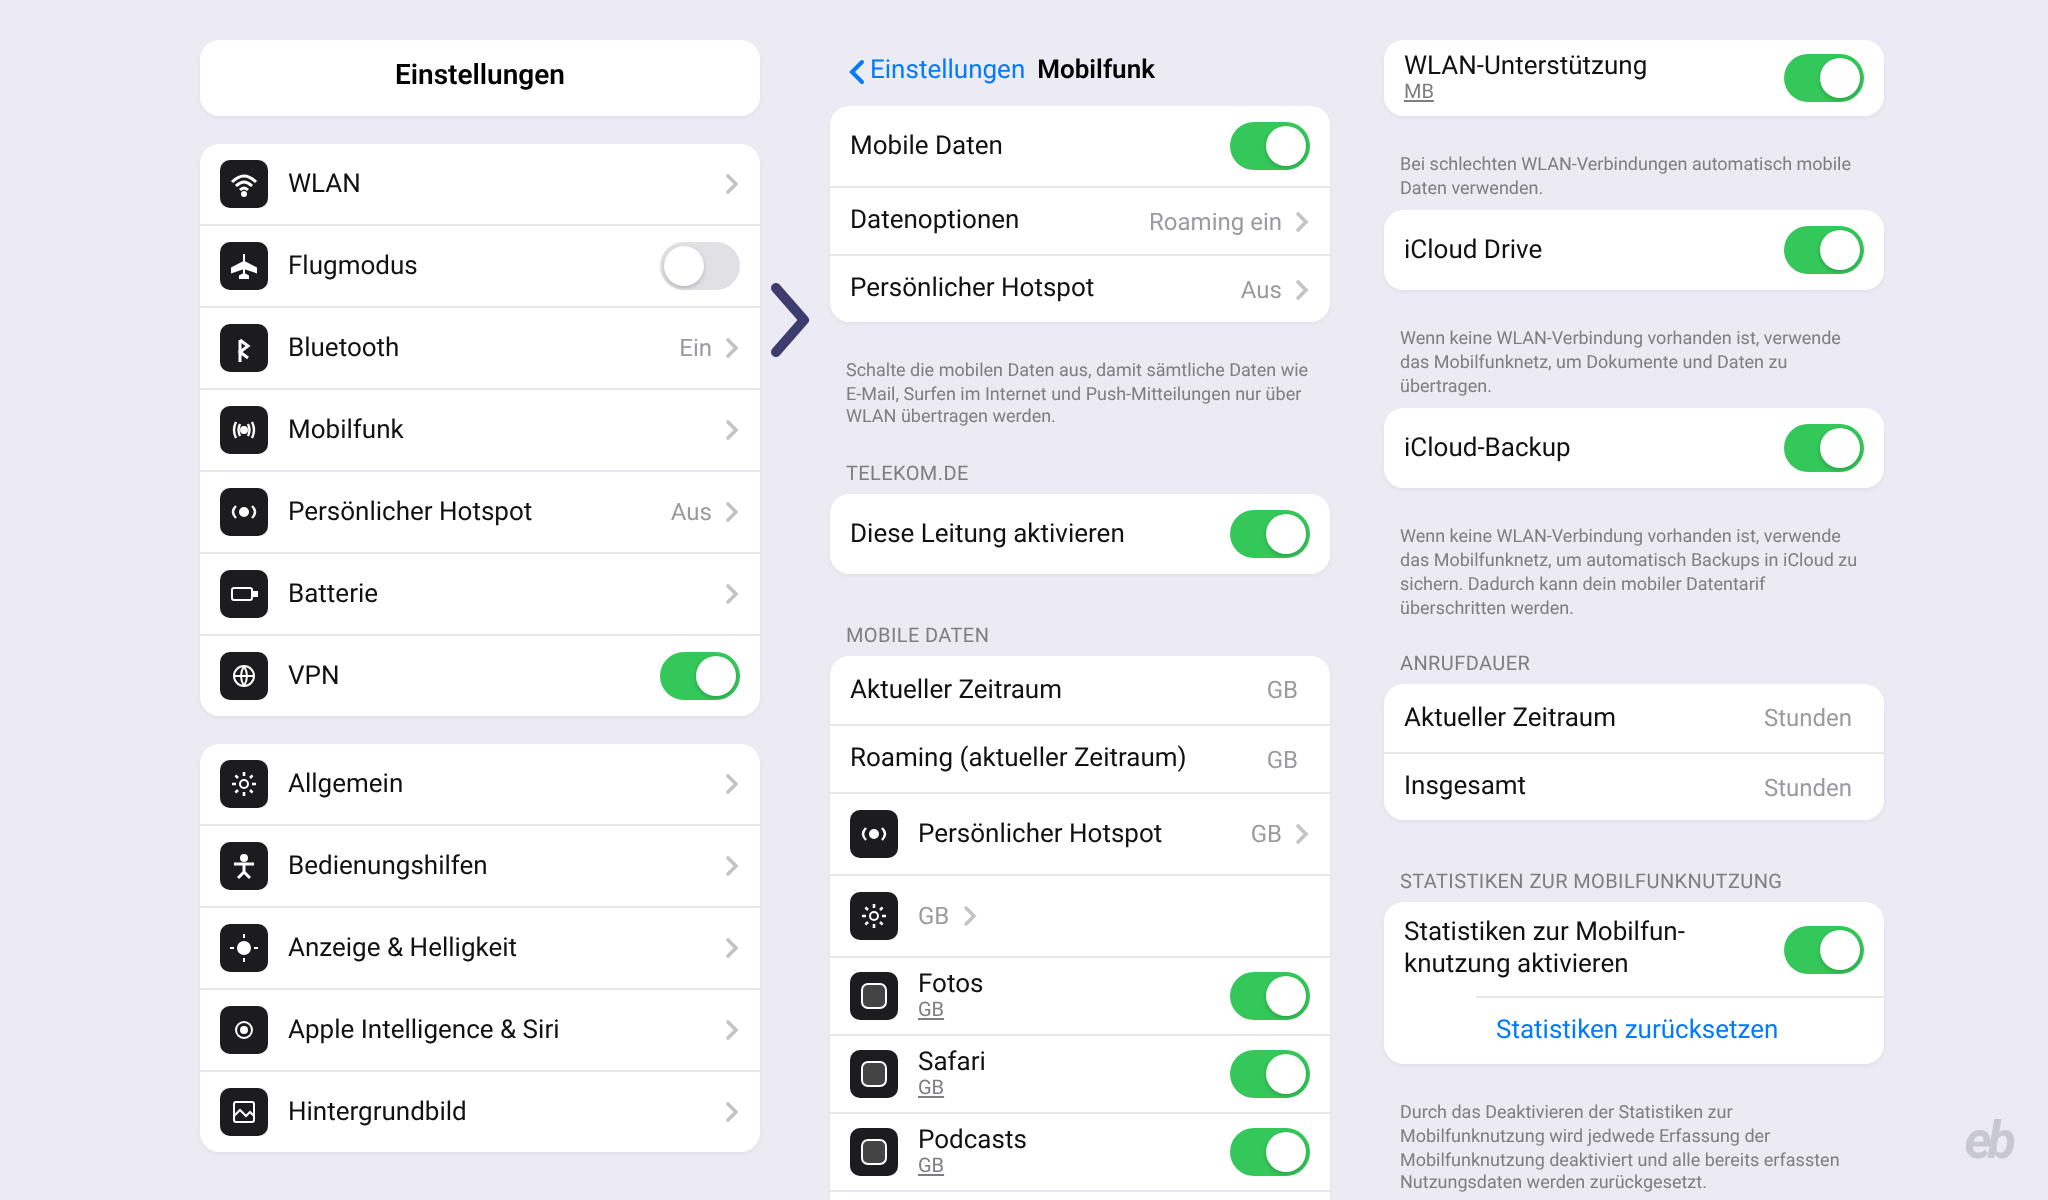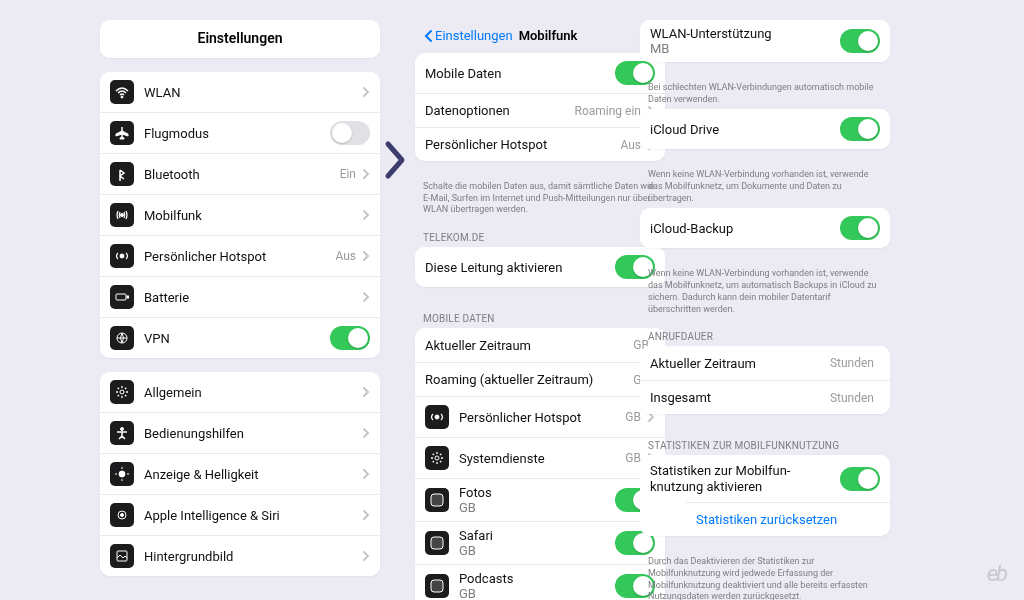--- a/index.html
+++ b/index.html
@@ -12,21 +12,21 @@
     position: relative;
   }
   .col {
     position: absolute;
     top: 20px;
     bottom: 20px;
     background: transparent;
   }
   .col1 { left: 100px; width: 280px; }
   .col2 { left: 415px; width: 250px; }
-  .col3 { left: 640px; width: 250px; }
+  .col3 { left: 692px; width: 250px; }
   .card {
     background: #fff;
     border-radius: 10px;
     overflow: hidden;
     margin-bottom: 14px;
     box-shadow: 0 1px 2px rgba(0,0,0,0.05);
   }
   .header {
     text-align: center;
     font-size: 14px;
@@ -65,21 +65,21 @@
     border-top: 0.5px solid #e7e7ec;
     min-height: 34px;
     background: #fff;
     font-size: 13px;
     color: #111;
     cursor: pointer;
   }
   .row:first-child { border-top: none; }
   .row.sub { padding: 6px 10px; min-height: 32px; }
   .row .title { flex: 1; }
-  .row .title .subtitle { font-size: 13px; color: #7d7d82; display: block; }
+  .row .title .subtitle { font-size: 10px; color: #7d7d82; display: block; text-decoration: underline; }
   .row .value { color: #9a9aa0; font-size: 12px; margin-right: 6px; }
   .row .chev { color: #c2c2c7; }
   .icon-box {
     width: 24px;
     height: 24px;
     border-radius: 5px;
     background: #1c1c1e;
     margin-right: 10px;
     display: flex;
     align-items: center;
@@ -115,22 +115,22 @@
     left: 384px;
     top: 140px;
     color: #3c3c6e;
   }
   .link-blue { color: #007aff; margin-left: 46px; }
   .watermark {
     position: absolute;
     right: 18px;
     bottom: 14px;
     color: #c8c8d0;
-    font-size: 22px;
-    font-weight: 400;
+    font-size: 26px;
+    font-weight: 700;
     font-style: italic;
     letter-spacing: -2px;
   }
 </style>
 </head>
 <body>
 
 <div class="arrow-decor">
   <svg width="24" height="40" viewBox="0 0 24 40">
       <path d="M4 4 L18 20 L4 36" stroke="#3c3c6e" stroke-width="5" fill="none" stroke-linecap="round" stroke-linejoin="round"></path>
@@ -360,21 +360,20 @@
           <path d="M2 2 L6 6 L2 10" stroke="#c2c2c7" stroke-width="1.8" fill="none" stroke-linecap="round"></path>
         </svg>
       </div>
       <div class="row ">
         <div class="icon-box dark">
           <svg viewBox="0 0 14 14">
             <circle cx="7" cy="7" r="2" stroke="#fff" fill="none"></circle>
             <path d="M7 1 L7 3 M7 11 L7 13 M1 7 L3 7 M11 7 L13 7 M2.7 2.7 L4 4 M10 10 L11.3 11.3 M2.7 11.3 L4 10 M10 4 L11.3 2.7" stroke="#fff" stroke-width="1.3"></path>
           </svg>
         </div>
-        <div class="title">Systemdienste</div>
         <span class="value">GB</span>
         <svg class="chev" width="8" height="12" viewBox="0 0 8 12">
           <path d="M2 2 L6 6 L2 10" stroke="#c2c2c7" stroke-width="1.8" fill="none" stroke-linecap="round"></path>
         </svg>
       </div>
       <div class="row sub">
         <div class="icon-box dark">
           <svg viewBox="0 0 14 14">
             <rect x="1" y="1" width="12" height="12" rx="3" fill="#444"></rect>
           </svg>

